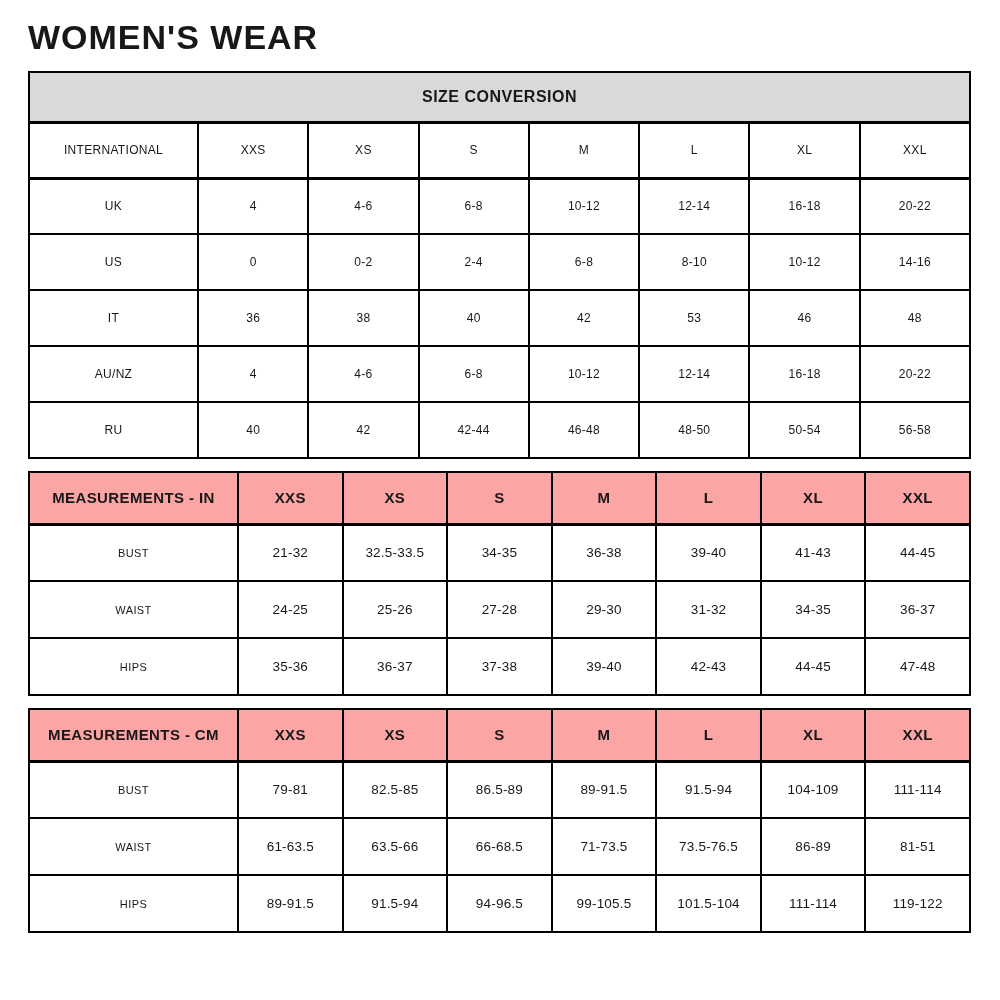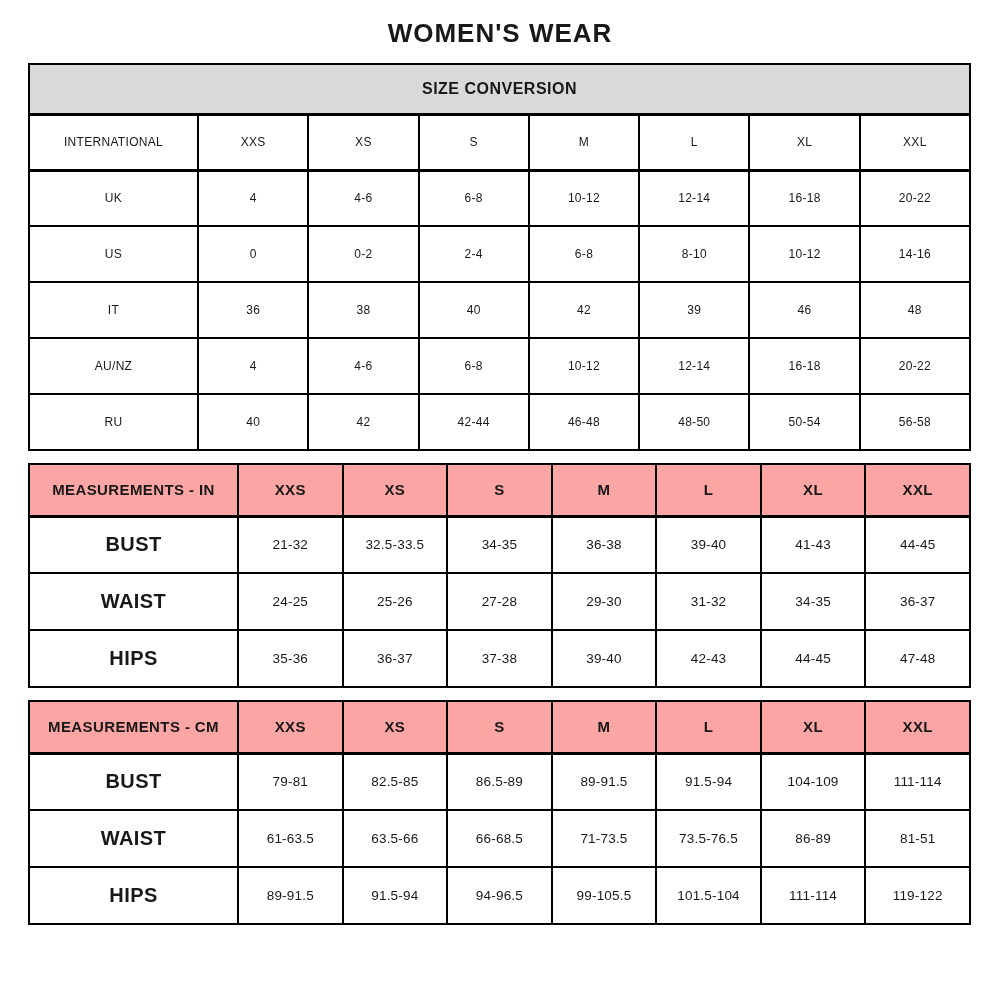--- a/index.html
+++ b/index.html
@@ -11,22 +11,22 @@
     background: #ffffff;
     font-family: "Liberation Sans", sans-serif;
     color: #181818;
   }
   .page {
     width: 1000px;
     height: 1000px;
     padding: 12px 28px 0 28px;
   }
   .page-title {
-    text-align: center;
-    font-size: 26px;
+    text-align: left;
+    font-size: 34px;
     font-weight: 700;
     letter-spacing: 1px;
     margin: 6px 0 14px 0;
   }
   table {
     width: 943px;
     table-layout: fixed;
     border-collapse: collapse;
     margin: 12px 0 12px 0;
   }
@@ -58,22 +58,22 @@
   .meas thead th {
     height: 52px;
     background: #fca5a5;
     font-size: 15px;
     font-weight: 700;
     letter-spacing: 0.4px;
     border-bottom-width: 3px;
   }
   .meas tbody th {
     height: 57px;
-    font-size: 20px;
-    font-weight: 700;
+    font-size: 11px;
+    font-weight: 400;
     letter-spacing: 0.4px;
   }
   .meas tbody td {
     height: 57px;
     font-size: 13.5px;
     font-weight: 400;
     letter-spacing: 0.2px;
   }
 </style>
 </head>
@@ -129,21 +129,21 @@
           <td>8-10</td>
           <td>10-12</td>
           <td>14-16</td>
         </tr>
         <tr>
           <th>IT</th>
           <td>36</td>
           <td>38</td>
           <td>40</td>
           <td>42</td>
-          <td>39</td>
+          <td>53</td>
           <td>46</td>
           <td>48</td>
         </tr>
         <tr>
           <th>AU/NZ</th>
           <td>4</td>
           <td>4-6</td>
           <td>6-8</td>
           <td>10-12</td>
           <td>12-14</td>

